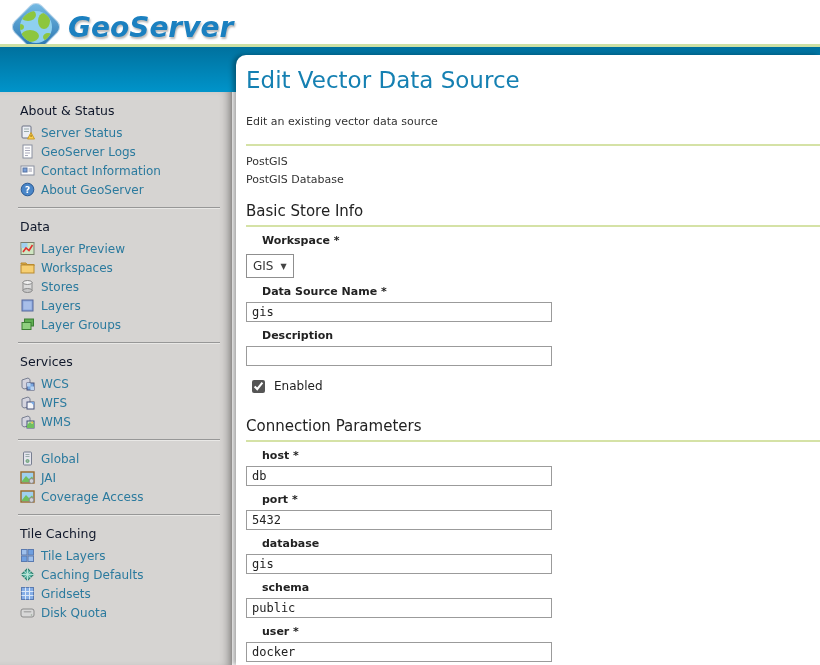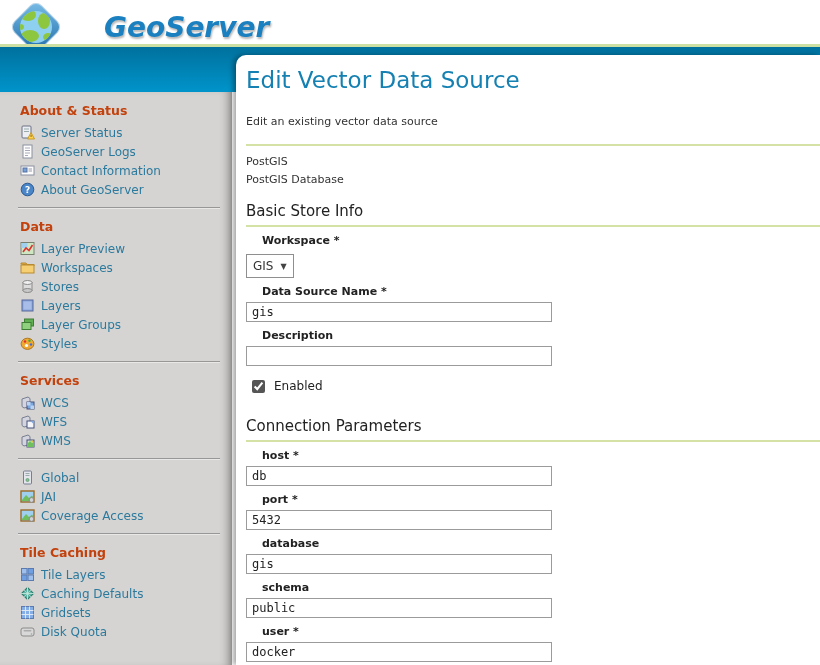--- a/index.html
+++ b/index.html
@@ -1,32 +1,32 @@
 <!DOCTYPE html>
 <html><head>
 <meta charset="utf-8">
 <style>
   html,body{margin:0;padding:0;}
   body{font-family:"DejaVu Sans","Liberation Sans",sans-serif;background:#fff;}
   #app{position:relative;width:820px;height:665px;overflow:hidden;background:#fff;}
 
   
   #header{position:absolute;left:0;top:0;width:820px;height:44px;background:#fff;}
-  #logo{position:absolute;left:10px;top:2px;display:flex;align-items:center;gap:36px;}
+  #logo{position:absolute;left:10px;top:2px;display:flex;align-items:center;}
   #brand{font-size:28px;font-weight:bold;font-style:italic;color:#1b80c0;
          text-shadow:1px 2px 2px rgba(0,0,0,.28);margin-left:6px;letter-spacing:0px;}
   #greenline{position:absolute;left:0;top:44px;width:820px;height:3px;background:#cde0a4;}
   #bluebar{position:absolute;left:0;top:47px;width:820px;height:45px;
            background:linear-gradient(#00719e,#0094ca);}
 
   
   #sidebar{position:absolute;left:0;top:92px;width:232px;height:573px;background:#d6d4d2;
            box-shadow:inset -9px 0 9px -5px rgba(0,0,0,.30);box-sizing:border-box;
            padding:2px 0 0 20px;}
-  .side-title{font-size:12.5px;font-weight:bold;color:#c2410c;margin:9px 0 7px;}
+  .side-title{font-size:12.5px;font-weight:normal;color:#0f172a;margin:9px 0 7px;}
   ul.side-list{list-style:none;margin:0 0 4px;padding:0;}
   ul.side-list li{display:flex;align-items:center;margin:0 0 4px;height:15px;}
   .icon{width:15px;height:15px;margin-right:6px;flex:0 0 auto;}
   a.side-link{font-size:12px;color:#2b7a9e;text-decoration:none;cursor:pointer;white-space:nowrap;}
   .sep{border:none;border-top:1px solid #979797;border-bottom:1px solid #e9e8e6;
        margin:10px 12px 10px -2px;}
 
   
   #panel{position:absolute;left:236px;top:55px;width:584px;height:610px;background:#fff;
          border-top-left-radius:10px;box-shadow:-3px 0 5px rgba(0,0,0,.35);
@@ -161,30 +161,20 @@
         </svg>
         <a class="side-link">Layers</a>
       </li>
       <li>
         <svg class="icon" viewBox="0 0 15 15">
           <rect x="4.5" y="2" width="9" height="7" fill="#5fae52" stroke="#3c7f34"></rect>
           <rect x="2" y="5.5" width="9" height="7" fill="#8fd07f" stroke="#3c7f34"></rect>
         </svg>
         <a class="side-link">Layer Groups</a>
       </li>
-      <li>
-        <svg class="icon" viewBox="0 0 15 15">
-          <ellipse cx="7.5" cy="7.8" rx="6.4" ry="5.6" fill="#f0a830" stroke="#b07820"></ellipse>
-          <circle cx="5" cy="5.5" r="1.2" fill="#e03030"></circle>
-            <circle cx="9.5" cy="4.8" r="1.2" fill="#3fae3f"></circle>
-          <circle cx="11" cy="8.5" r="1.2" fill="#3f6ae0"></circle>
-            <circle cx="6.5" cy="9.5" r="1.6" fill="#fff"></circle>
-        </svg>
-        <a class="side-link">Styles</a>
-      </li>
     </ul>
     <hr class="sep">
 
     <div class="side-title">Services</div>
     <ul class="side-list">
       <li>
         <svg class="icon" viewBox="0 0 15 15">
           <path d="M2 4 L8 2 L10 3.5 L10 11.5 L4 13 L2 11.5 Z" fill="#d4d4de" stroke="#777e90"></path>
           <rect x="7" y="7" width="7" height="7" fill="#7aa8e0" stroke="#44507a"></rect>
           <rect x="7" y="7" width="3.5" height="3.5" fill="#b8d2f0"></rect>

